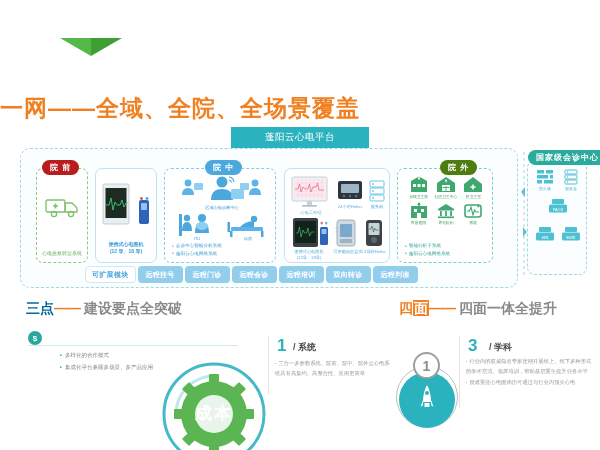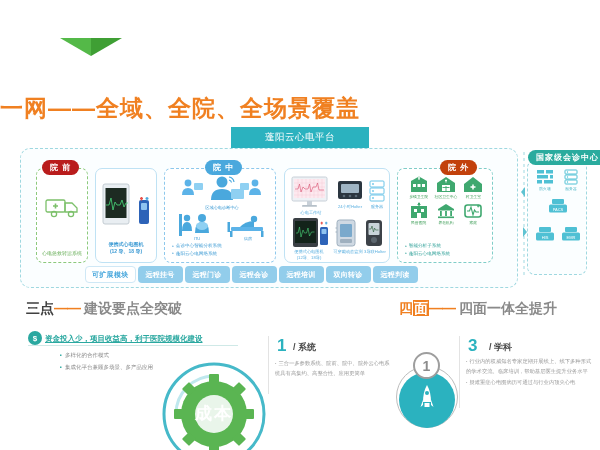--- a/index.html
+++ b/index.html
@@ -45,21 +45,21 @@
 
   
   .badge {
     position:absolute; height:15px; border-radius:8px;
     display:flex; align-items:center; justify-content:center;
     color:#fff; font-size:8px; font-weight:bold; letter-spacing:1px;
     white-space:nowrap; padding:0 8px; z-index:6;
   }
   .badge.green { background:#b91c1c; }
   .badge.blue  { background:#4aa8dd; }
-  .badge.teal  { background:#c2410c; }
+  .badge.teal  { background:#4d7c0f; }
 
   
   .panel {
     position:absolute; border-radius:7px; background:#fff;
   }
   .panel.dashed-green { border:1px dashed #8cc97c; }
   .panel.dashed-blue  { border:1px dashed #8dc8ec; }
   .panel.dashed-teal  { border:1px dashed #7fcdc8; }
   .panel.solid-blue   { border:1px solid #bfe2f4; }
 
@@ -106,21 +106,21 @@
   .tab {
     height:17px; min-width:45px; padding:0 6px; border-radius:4px;
     display:flex; align-items:center; justify-content:center;
     font-size:7px; font-weight:bold; letter-spacing:.3px; white-space:nowrap;
   }
   .tab.active { background:#fff; color:#4aa8dd; border:1px solid #cfe8f6; }
   .tab.norm   { background:#92cdeb; color:#fff; }
 
   
   .sec-head { position:absolute; font-size:14px; font-weight:bold; white-space:nowrap; }
-  .sec-head .accent { color:#404040; }
+  .sec-head .accent { color:#0369a1; }
   .sec-head .dash { color:#f08021; letter-spacing:-1px; }
   .sec-head .rest { color:#8a8a8a; }
   .sec-head.right .accent1 { color:#f08021; }
   .sec-head.right .accent2 { color:#fff; background:#f08021; padding:0 1px; }
 
   
   .bl-head {
     position:absolute; left:45px; top:334px; font-size:7.5px; font-weight:bold;
     color:#2aa8a0; text-decoration:underline; white-space:nowrap;
   }
@@ -463,21 +463,20 @@
   </div>
 
   <div class="sec-head" style="left:26px; top:300px;">
     <span class="accent">三点</span><span class="dash">——</span> <span class="rest">建设要点全突破</span>
   </div>
   <div class="sec-head right" style="left:399px; top:300px;">
     <span class="accent1">四</span><span class="accent2">面</span><span class="dash">——</span> <span class="rest">四面一体全提升</span>
   </div>
 
   <div class="coin">$</div>
-  <div class="bl-head">资金投入少，项目收益高，利于医院规模化建设</div>
   <div class="underline-bar"></div>
   <div class="bl-bullets">
     <div>多样化的合作模式</div>
     <div>集成化平台兼顾多场景、多产品应用</div>
   </div>
 
   <div class="gear-wrap">
     <svg width="112" height="92" viewBox="0 0 112 92">
       <circle cx="56" cy="56" r="50" fill="none" stroke="#46b9c9" stroke-width="3"></circle>
       <path d="M18,56 a38,38 0 0 1 38,-38" fill="none" stroke="#bfe8ee" stroke-width="3"></path>

